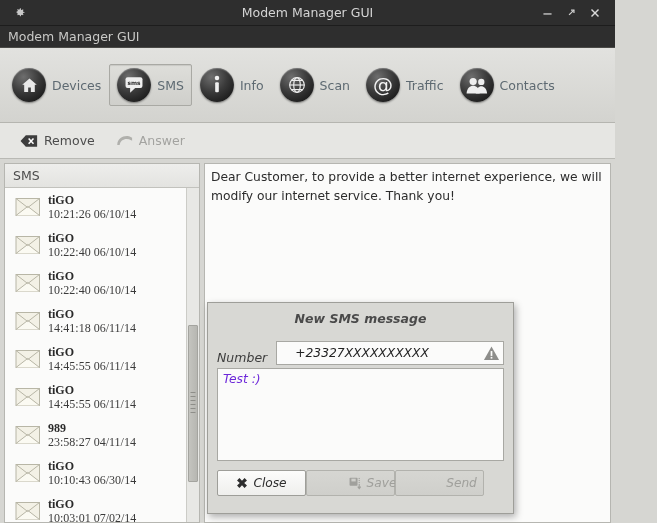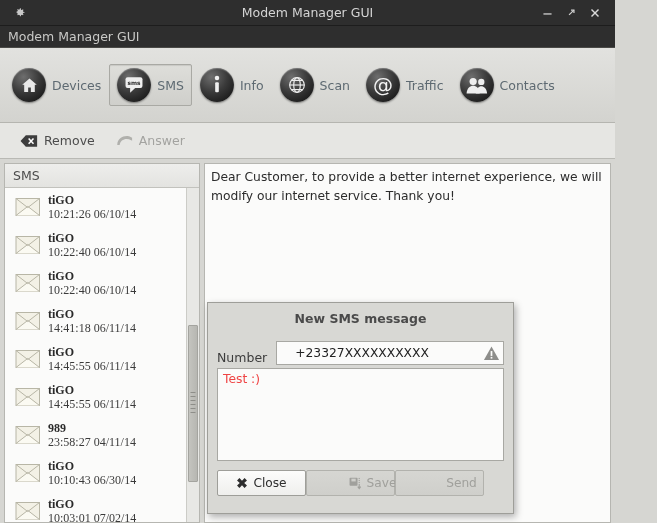--- a/index.html
+++ b/index.html
@@ -259,20 +259,21 @@
   .dialog {
     position: absolute;
     left: 207px; top: 143px;
     width: 307px; height: 212px;
     background: #d8d8d4;
     border: 1px solid #9e9e99;
     box-shadow: 2px 3px 7px rgba(0,0,0,.30);
     z-index: 50;
     display: flex;
     flex-direction: column;
+    font-style: italic;
   }
   .dlg-title {
     flex: 0 0 30px;
     display: flex; align-items: center; justify-content: center;
     font-size: 12.5px;
     font-weight: bold;
     color: #4a4a4a;
   }
   .dlg-row {
     display: flex;
@@ -302,21 +303,21 @@
   .warn-ico { width: 18px; height: 18px; flex: 0 0 18px; display:flex; align-items:center; justify-content:center; }
   .warn-ico svg { display:block; }
 
   .msg-area {
     margin: 3px 9px 0 9px;
     height: 93px;
     background: #fbfbfa;
     border: 1px solid #a8a8a3;
     padding: 3px 5px;
     font-size: 12.3px;
-    color: #ef4444;
+    color: #6d28d9;
     overflow: hidden;
   }
   .dlg-buttons {
     display: flex;
     align-items: center;
     padding: 9px 9px 0 9px;
     justify-content: flex-start;
   }
   .dbtn {
     height: 26px;

